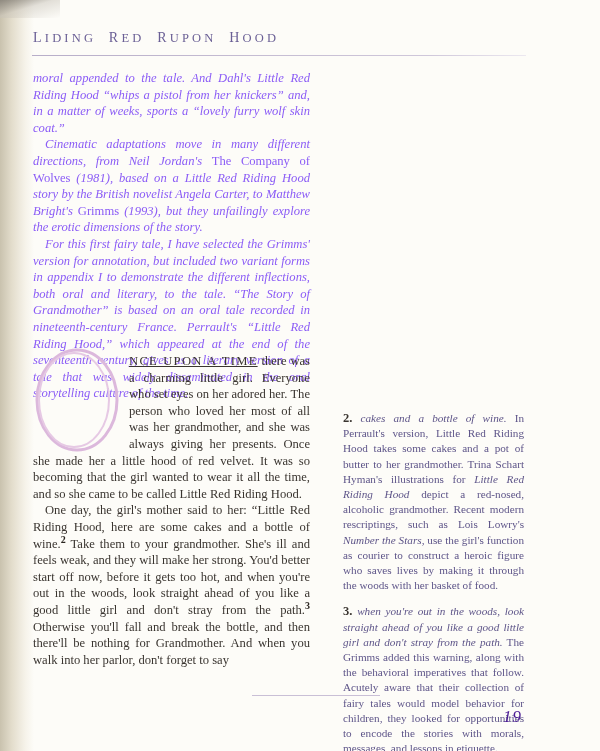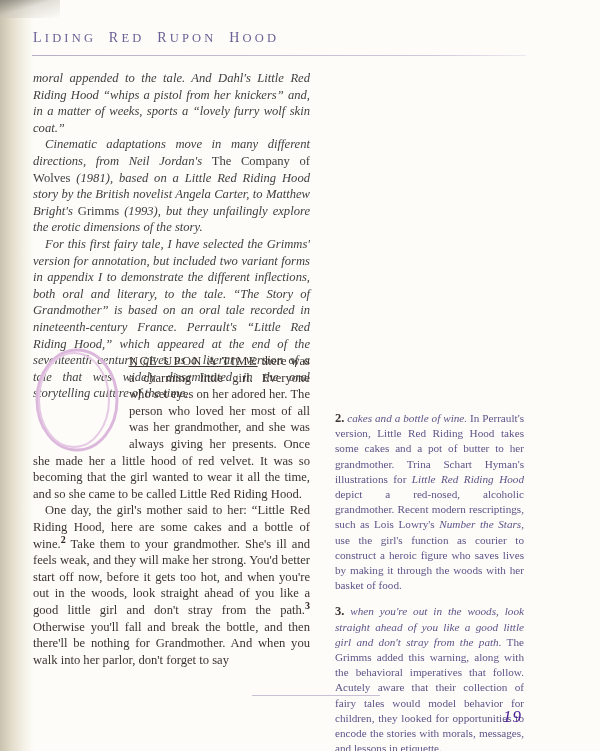--- a/index.html
+++ b/index.html
@@ -26,36 +26,36 @@
   .head-rule {
     position: absolute; left: 32px; top: 55px; width: 494px; height: 1px;
     background: linear-gradient(to right, #b8aec9, #cfc7da 80%, #ece8f0);
   }
   .col-main {
     position: absolute; left: 33px; width: 277px;
     font-size: 12.6px; line-height: 16.6px; text-align: justify;
   }
   .col-main p { margin: 0; text-indent: 12px; }
   .col-main p.noindent { text-indent: 0; }
-  .intro { top: 70px; font-style: italic; color: #404040; }
+  .intro { top: 70px; font-style: italic; color: #8b5cf6; }
   .intro .roman { font-style: normal; }
   .story { top: 353px; color: #3a3530; }
   .dropcap {
     float: left; width: 92px; height: 102px; margin: -6px 6px 0 -2px;
     position: relative;
   }
   .dropcap svg { position: absolute; left: 0; top: 0; }
   .smallcaps { letter-spacing: 1.3px; text-decoration: underline; }
   .story sup { font-size: 10px; font-weight: bold; line-height: 0; color: #2a2520; }
   .col-notes {
     position: absolute; left: 331px; top: 411px; width: 193px;
     font-size: 11.2px; line-height: 15.2px; text-align: justify;
     color: #5d5488;
   }
-  .col-notes p { margin: 0 0 11px 4px; }
+  .col-notes p { margin: 0 0 11px 12px; }
   .col-notes .num { font-weight: bold; color: #3a3530; font-size: 12.5px; }
   .col-notes em { font-style: italic; }
   .note-rule {
     position: absolute; left: 252px; top: 695px; width: 128px; height: 1px;
     background: #c9bfd6;
   }
   .page-number {
     position: absolute; left: 503px; top: 707px;
     font-size: 17px; font-style: italic; color: #4c1d95; letter-spacing: 1px;
   }

